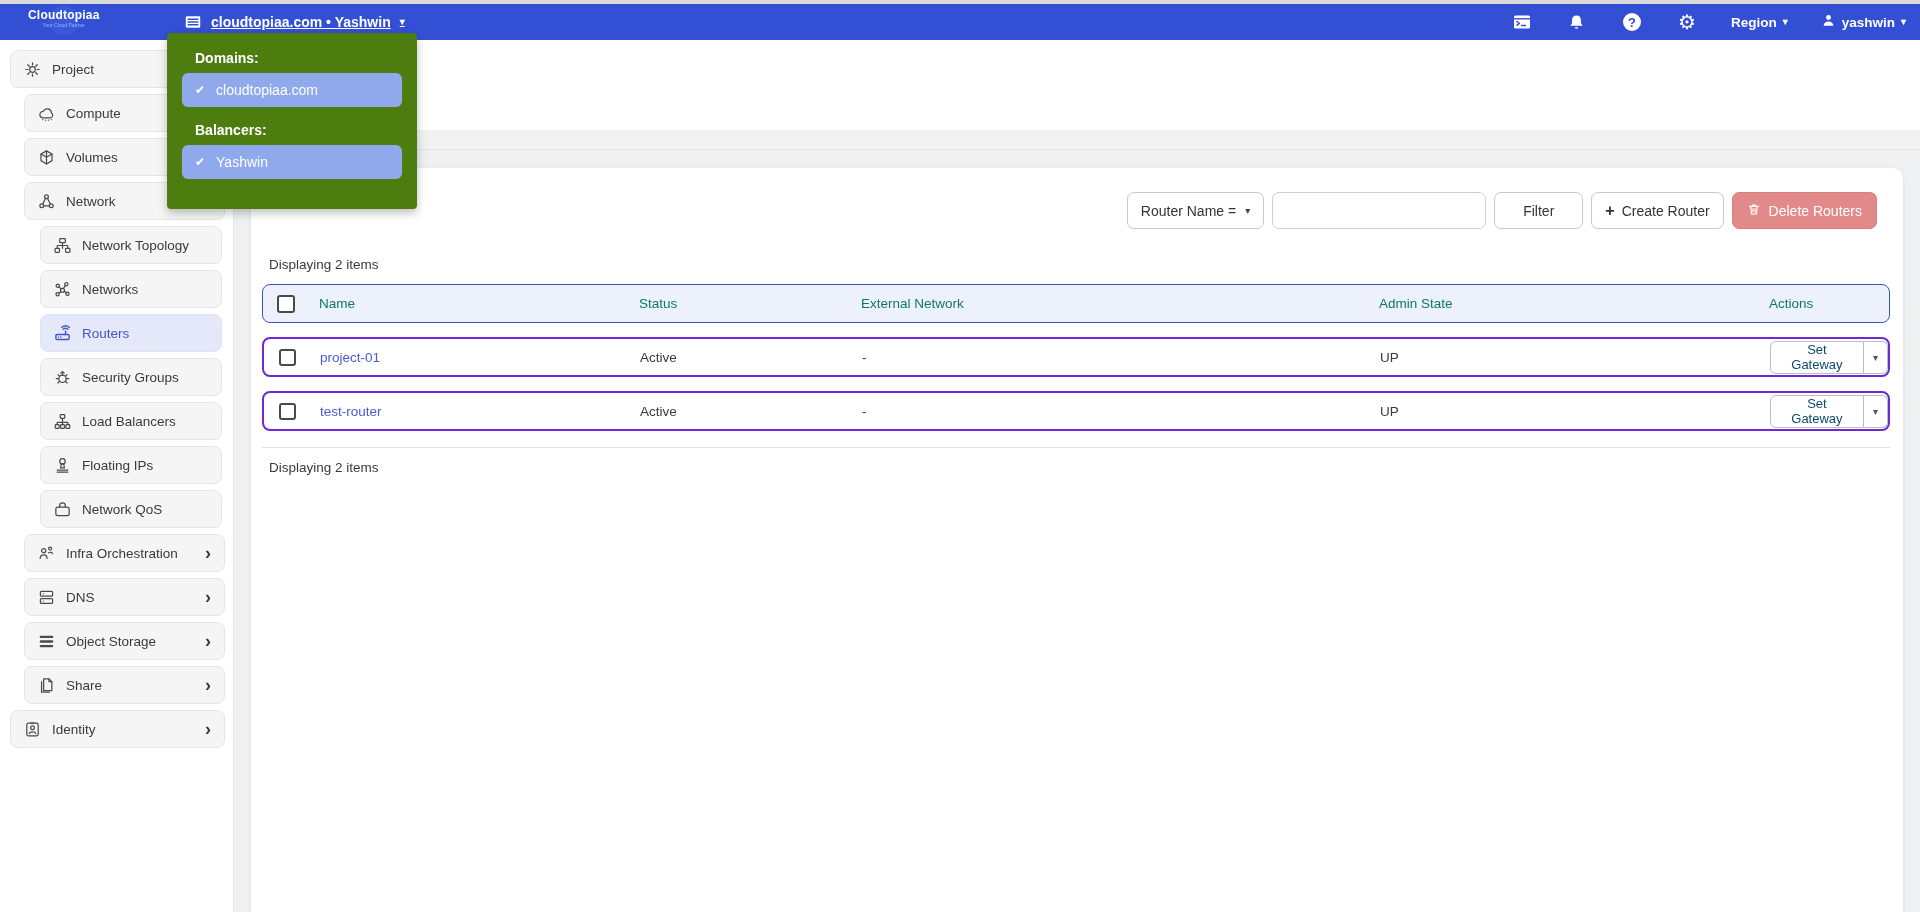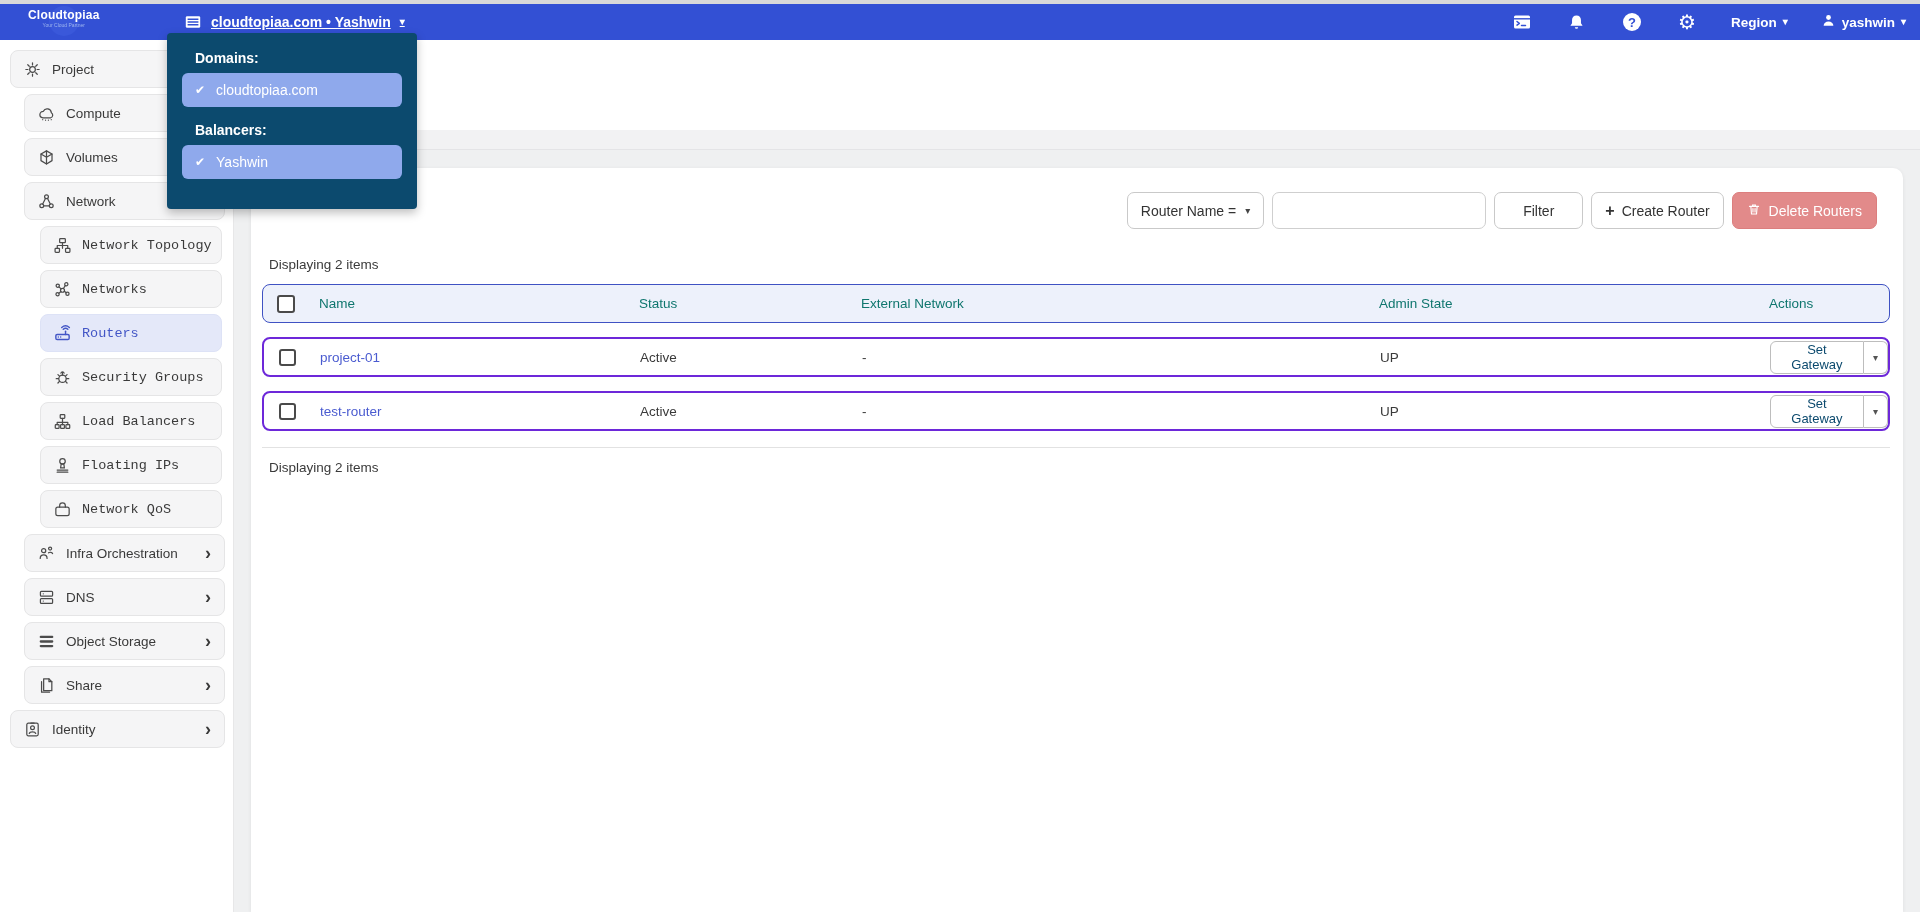--- a/index.html
+++ b/index.html
@@ -25,34 +25,34 @@
   .caret { font-size:10px; line-height:1; }
   .nav-right { position:absolute; right:14px; top:0; height:36px; display:flex; align-items:center; gap:33px; }
   .nav-icon { display:flex; align-items:center; justify-content:center; width:22px; height:22px; cursor:pointer; }
   .help-badge { width:18px; height:18px; border-radius:50%; background:#fff; color:#3350d4;
     font-weight:bold; font-size:13px; display:flex; align-items:center; justify-content:center; }
   .gear-glyph { font-size:20px; line-height:1; }
   .nav-drop { display:flex; align-items:center; gap:6px; font-size:13.5px; font-weight:600; cursor:pointer; }
 
   
   .ctx-dd { position:absolute; left:167px; top:33px; width:250px; height:176px; z-index:50;
-    background:#0c4a6e; border-radius:4px; box-shadow:0 4px 10px rgba(0,0,0,.25); padding-top:17px; }
+    background:#4d7c0f; border-radius:4px; box-shadow:0 4px 10px rgba(0,0,0,.25); padding-top:17px; }
   .dd-label { color:#fff; font-weight:bold; font-size:14px; margin-left:28px; }
   .dd-item { width:220px; height:34px; margin:7px 0 0 15px; background:#8fa9ec; border-radius:6px;
     color:#fff; font-size:14px; display:flex; align-items:center; gap:11px; padding-left:13px; cursor:pointer; }
   .dd-check { font-size:12px; }
   .dd-gap { height:15px; }
 
   
   .content { display:flex; height:872px; }
   .sidebar { width:234px; background:#fff; border-right:1px solid #e7e7e8; padding-top:10px; flex:none; }
   .side-item { height:38px; margin:0 0 6px 10px; width:215px; background:#f5f5f6; border:1px solid #e5e5e6;
     border-radius:8px; display:flex; align-items:center; padding:0 10px; cursor:pointer; }
   .side-item.lvl1 { margin-left:24px; width:201px; }
-  .side-item.lvl2 { margin-left:40px; width:182px;font-family:Liberation Mono, monospace; }
+  .side-item.lvl2 { margin-left:40px; width:182px; }
   .sicon { width:22px; display:flex; justify-content:center; margin-right:9px; color:#4b4b4b; flex:none; }
   .sicon svg { width:19px; height:19px; }
   .slabel { font-size:13.5px; color:#3a3a3a; flex:1; white-space:nowrap; }
   .chev { font-weight:bold; font-size:18px; color:#3a3a3a; margin-right:3px; line-height:1; }
   .side-item.active { background:#e4e8f9; border-color:#dde2f6; }
   .side-item.active .slabel, .side-item.active .sicon { color:#4356c6; }
 
   .main { flex:1; display:flex; flex-direction:column; min-width:0; }
   .page-head { height:90px; background:#fff; }
   .page-title { margin:22px 0 0 25px; font-size:17px; color:#6f6f6f; }

